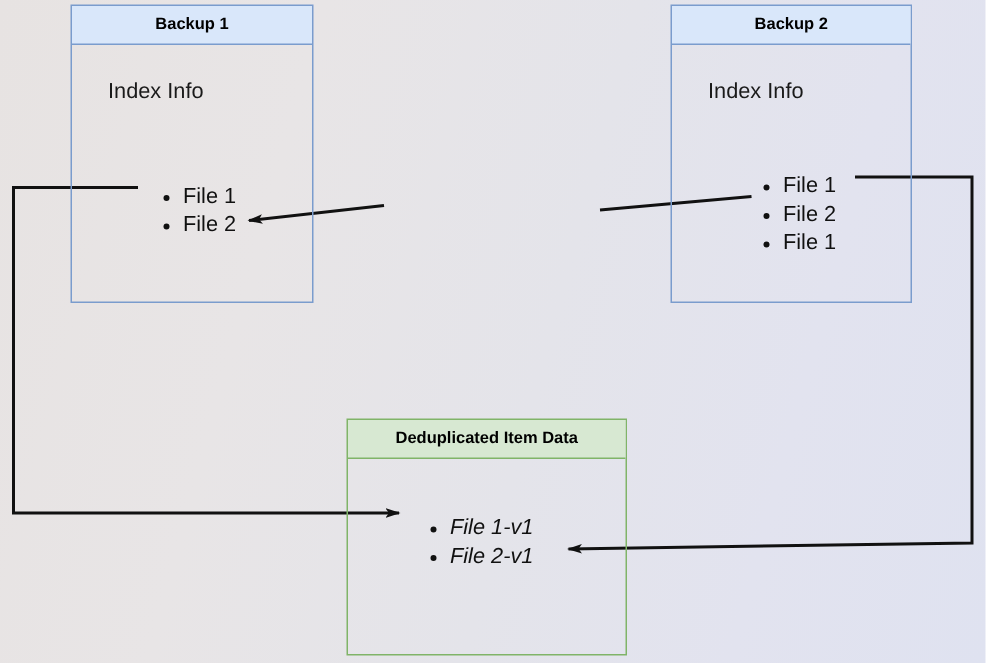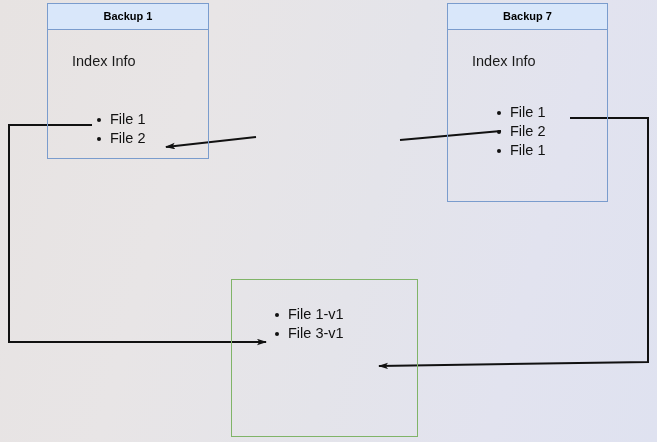--- a/index.html
+++ b/index.html
@@ -57,34 +57,35 @@
   
   .node.green {
     border: 1.6px solid #80b468;
   }
   .node.green .node-header {
     background: #d7e8d2;
     border-bottom: 1.6px solid #80b468;
   }
   .node.green .node-body {
     background: transparent;
+    font-style: italic;
   }
 
   
   .index-label {
     position: absolute;
     font-size: 14.5px;
     color: #1a1a1a;
     white-space: nowrap;
   }
 
   
   .bullets {
     position: absolute;
-    margin: 0;
+    margin: 12px;
     padding: 0;
     list-style: none;
     font-size: 14.5px;
     color: #111;
   }
   .bullets li {
     position: relative;
     padding-left: 14px;
     line-height: 19px;
     white-space: nowrap;
@@ -139,46 +140,47 @@
 
     <g>
       <path d="M 92,125 L 9,125 L 9,342 L 266,342" fill="none" stroke="#111111" stroke-width="2" stroke-linejoin="miter" marker-end="url(#arrowEnd)"></path>
     </g>
 
     <g>
       <path d="M 570,118 L 648,118 L 648,362 L 379,366" fill="none" stroke="#111111" stroke-width="2" stroke-linejoin="miter" marker-end="url(#arrowEnd)"></path>
     </g>
   </svg>
 
-  <div class="node blue" style="left:47px; top:3px; width:162px; height:156px;">
+  <div class="node blue" style="left:47px; top:3px; width:162px; height:199px;">
     <div class="node-header">Backup 1</div>
     <div class="node-body" style="height:172px;">
       <div class="index-label" style="left:24px; top:23px;">Index Info</div>
       <ul class="bullets" style="left:48px; top:80px;">
         <li>File 1</li>
         <li>File 2</li>
       </ul>
     </div>
   </div>
 
   <div class="node blue" style="left:447px; top:3px; width:161px; height:199px;">
-    <div class="node-header">Backup 7</div>
+    <div class="node-header">Backup 2</div>
     <div class="node-body" style="height:172px;">
       <div class="index-label" style="left:24px; top:23px;">Index Info</div>
       <ul class="bullets" style="left:48px; top:73px;">
         <li>File 1</li>
         <li>File 2</li>
         <li>File 1</li>
       </ul>
     </div>
   </div>
 
   <div class="node green" style="left:231px; top:279px; width:187px; height:158px;">
+    <div class="node-header">Deduplicated Item Data</div>
     <div class="node-body" style="height:130px;">
       <ul class="bullets" style="left:42px; top:25px;">
         <li>File 1-v1</li>
-        <li>File 3-v1</li>
+        <li>File 2-v1</li>
       </ul>
     </div>
   </div>
 
 
 </div>
 
 </body></html>

